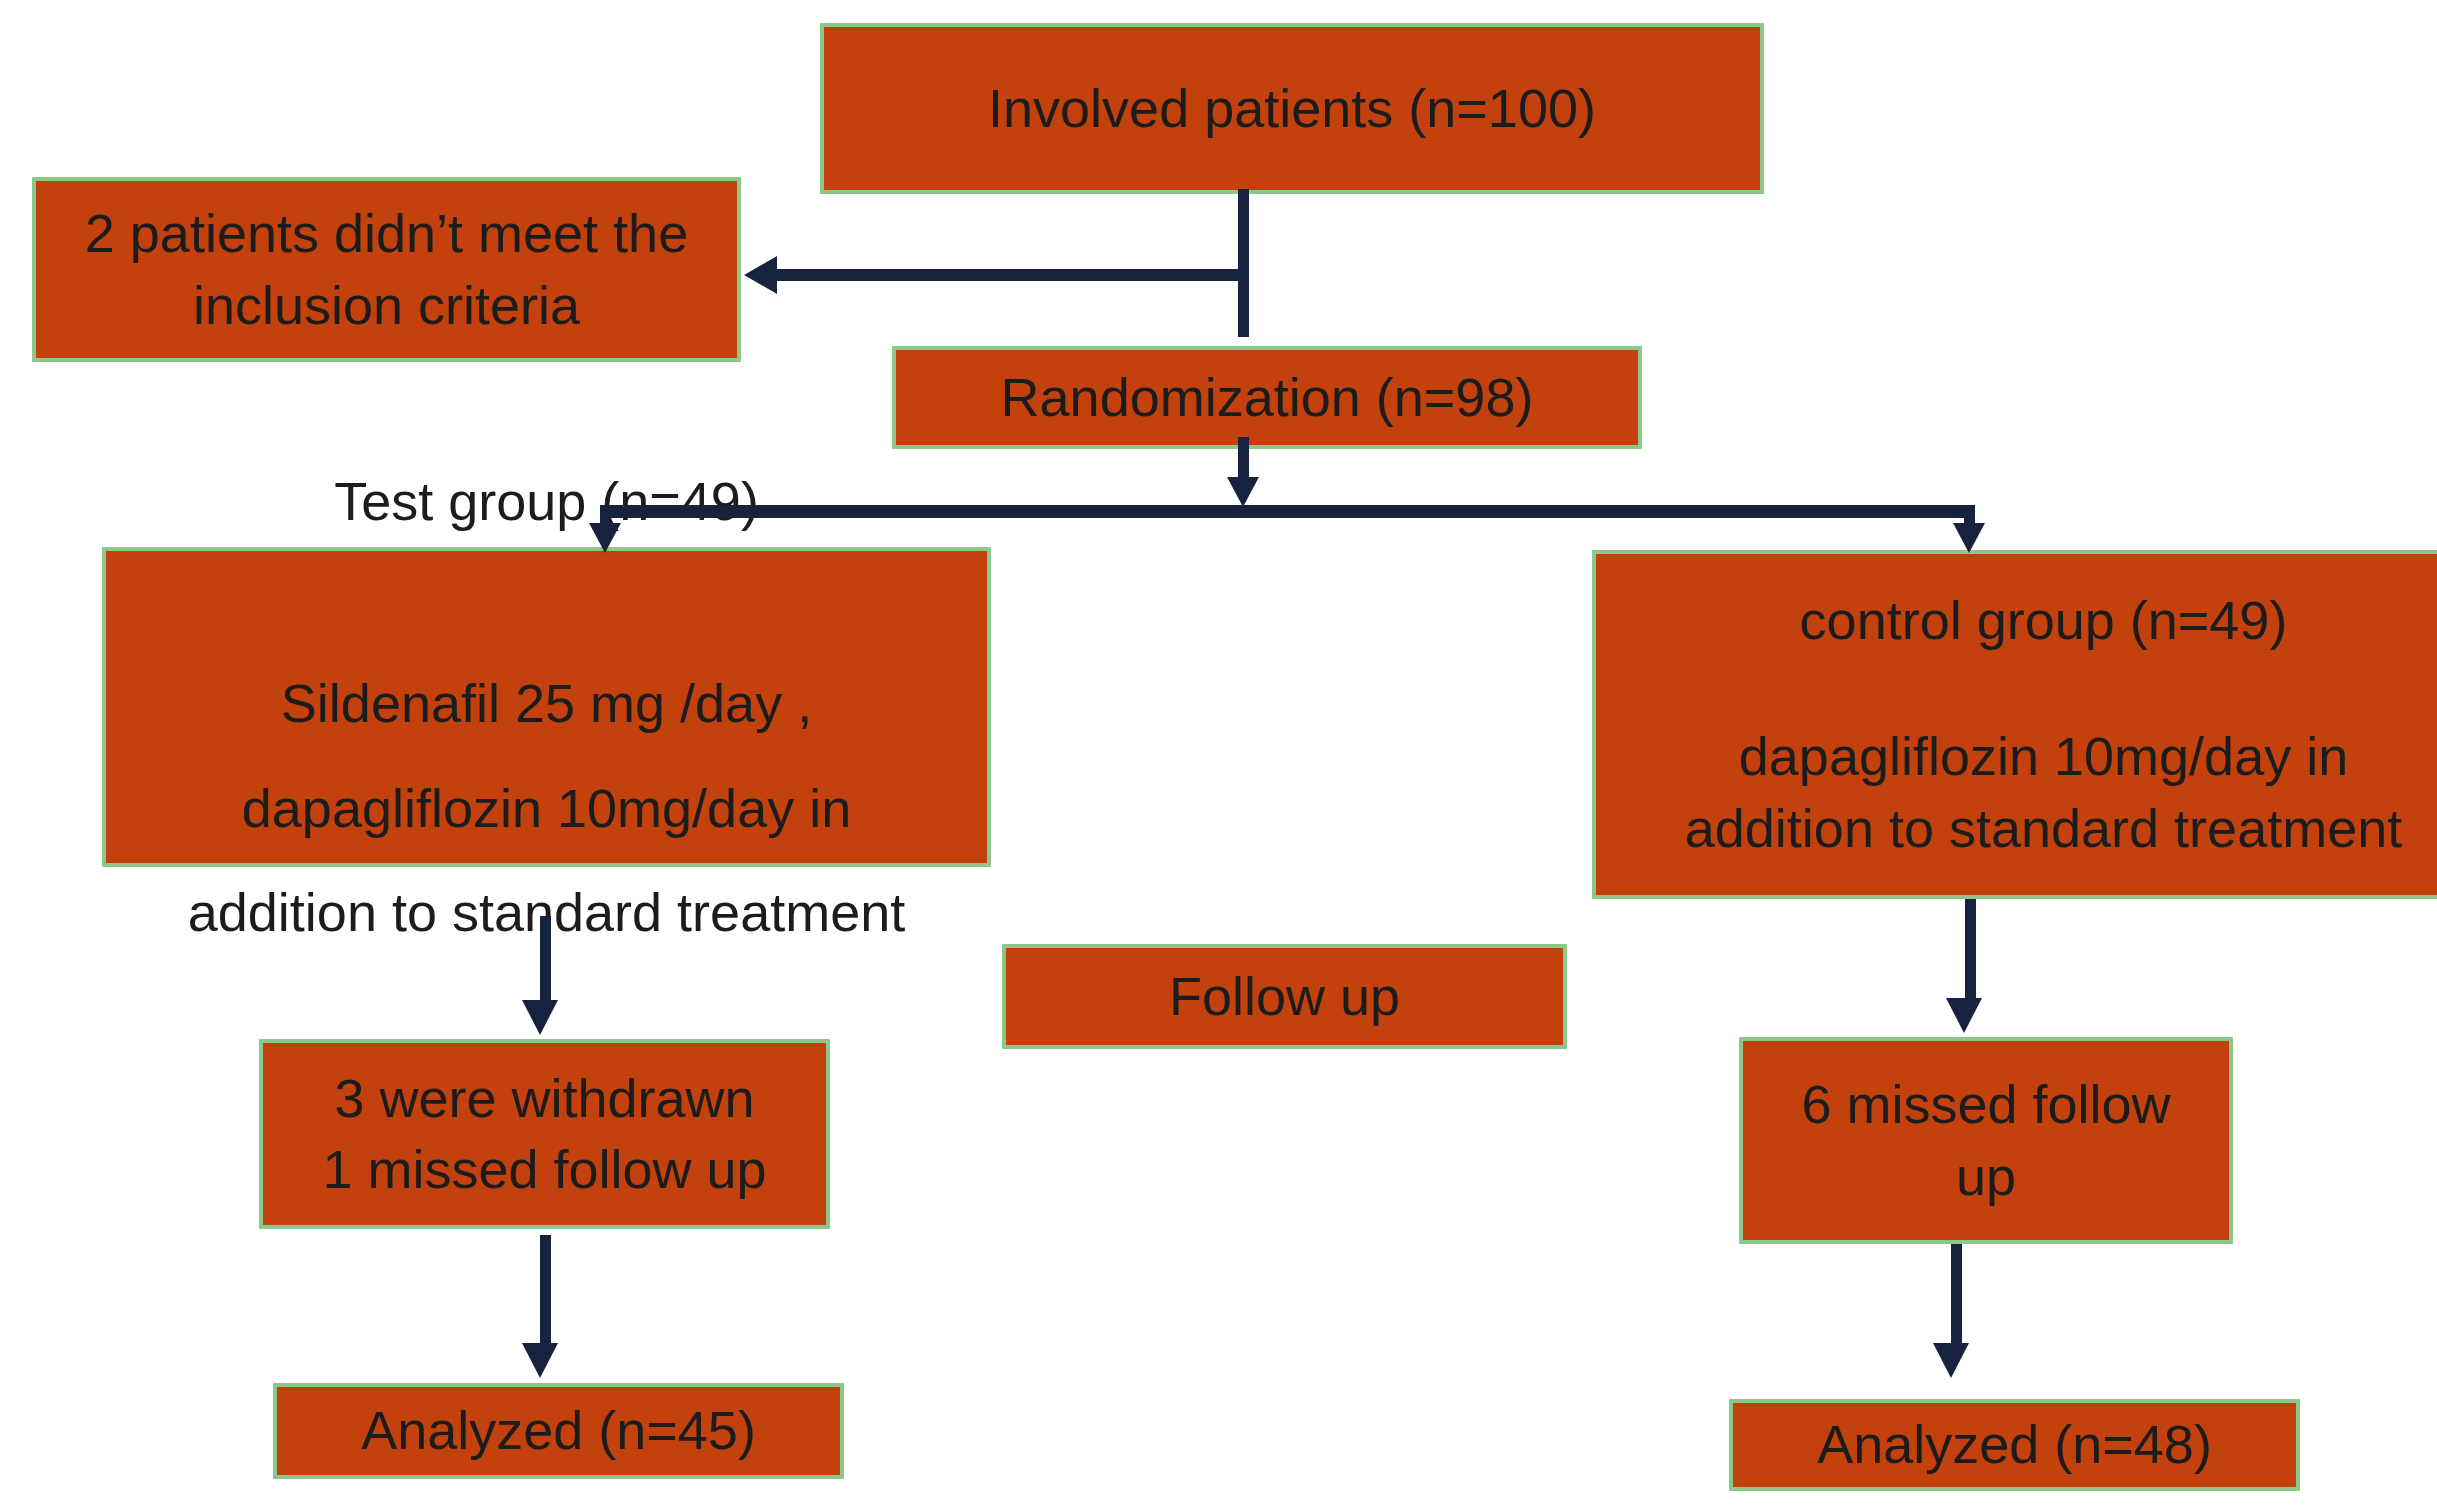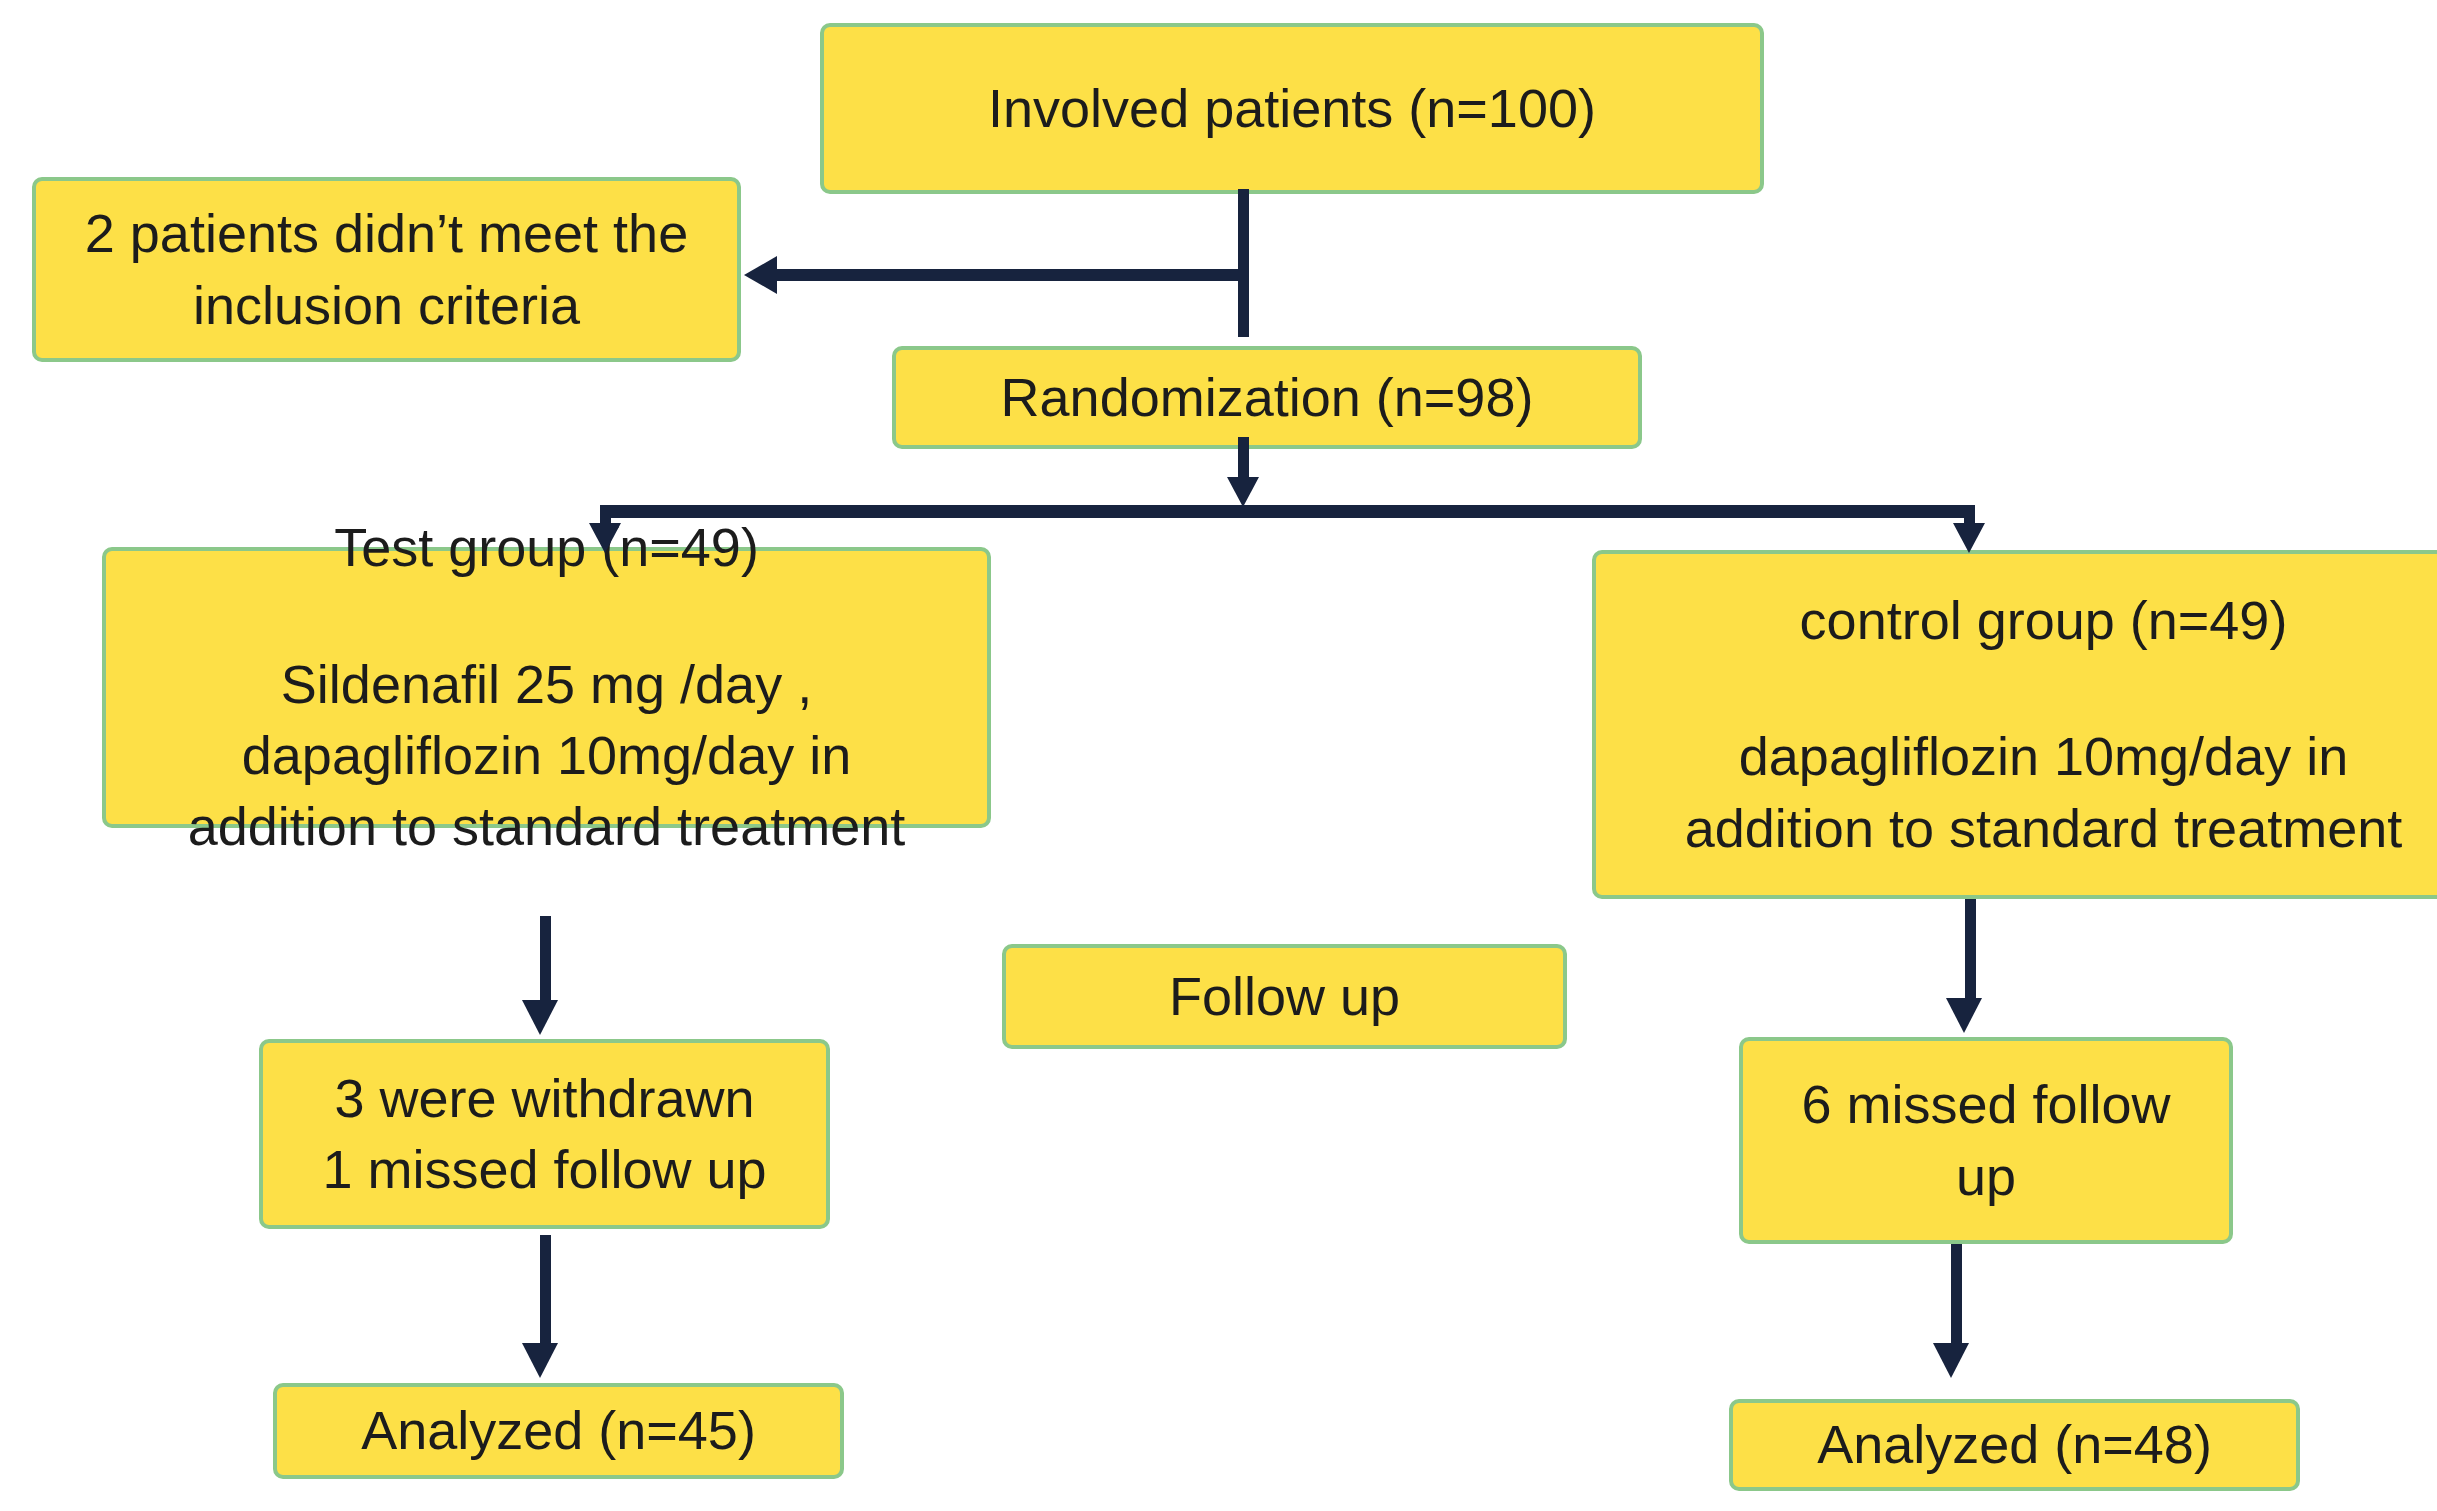--- a/index.html
+++ b/index.html
@@ -8,22 +8,22 @@
     --ink:#1c1c1c;
     --bg:#ffffff;
   }
   html,body{margin:0;padding:0;background:var(--bg);}
   .canvas{
     position:relative;width:2438px;height:1511px;background:var(--bg);
     font-family:"Liberation Sans","DejaVu Sans",sans-serif;color:var(--ink);
     overflow:hidden;
   }
   .node{
-    position:absolute;box-sizing:border-box;background:#fde047;
-    border:4.6px solid var(--green);border-radius:10px;
+    position:absolute;box-sizing:border-box;background:#c2410c;
+    border:4.6px solid var(--green);border-radius:1px;
     display:flex;flex-direction:column;justify-content:center;align-items:center;
     text-align:center;font-size:54px;line-height:1.32;
   }
   .node .gap{height:65px;flex:0 0 auto;}
   .line{white-space:nowrap;}
   .vline,.hline{position:absolute;background:var(--navy);}
   .ah{position:absolute;width:0;height:0;}
   .ah-down{border-left:16.6px solid transparent;border-right:16.6px solid transparent;border-top:30px solid var(--navy);}
   .ah-down-big{border-left:18.5px solid transparent;border-right:18.5px solid transparent;border-top:35px solid var(--navy);}
   .ah-left{border-top:19.4px solid transparent;border-bottom:19.4px solid transparent;border-right:33px solid var(--navy);}
@@ -39,21 +39,21 @@
 
   <div class="node" style="left:32px;top:177px;width:709px;height:185px;text-align:center;">
     <div class="line">2 patients didn’t meet the</div>
     <div class="line">inclusion criteria</div>
   </div>
 
   <div class="node" style="left:892px;top:346px;width:750px;height:103px;">
     <div class="line">Randomization (n=98)</div>
   </div>
 
-  <div class="node" style="left:102px;top:547px;width:889px;height:281px;">
+  <div class="node" style="left:102px;top:547px;width:889px;height:320px;gap:33px;">
     <div class="line">Test group (n=49)</div>
     <div class="gap"></div>
     <div class="line">Sildenafil 25 mg /day ,</div>
     <div class="line">dapagliflozin 10mg/day in</div>
     <div class="line">addition to standard treatment</div>
   </div>
 
   <div class="node" style="left:1592px;top:550px;width:903px;height:349px;">
     <div class="line">control group (n=49)</div>
     <div class="gap"></div>

